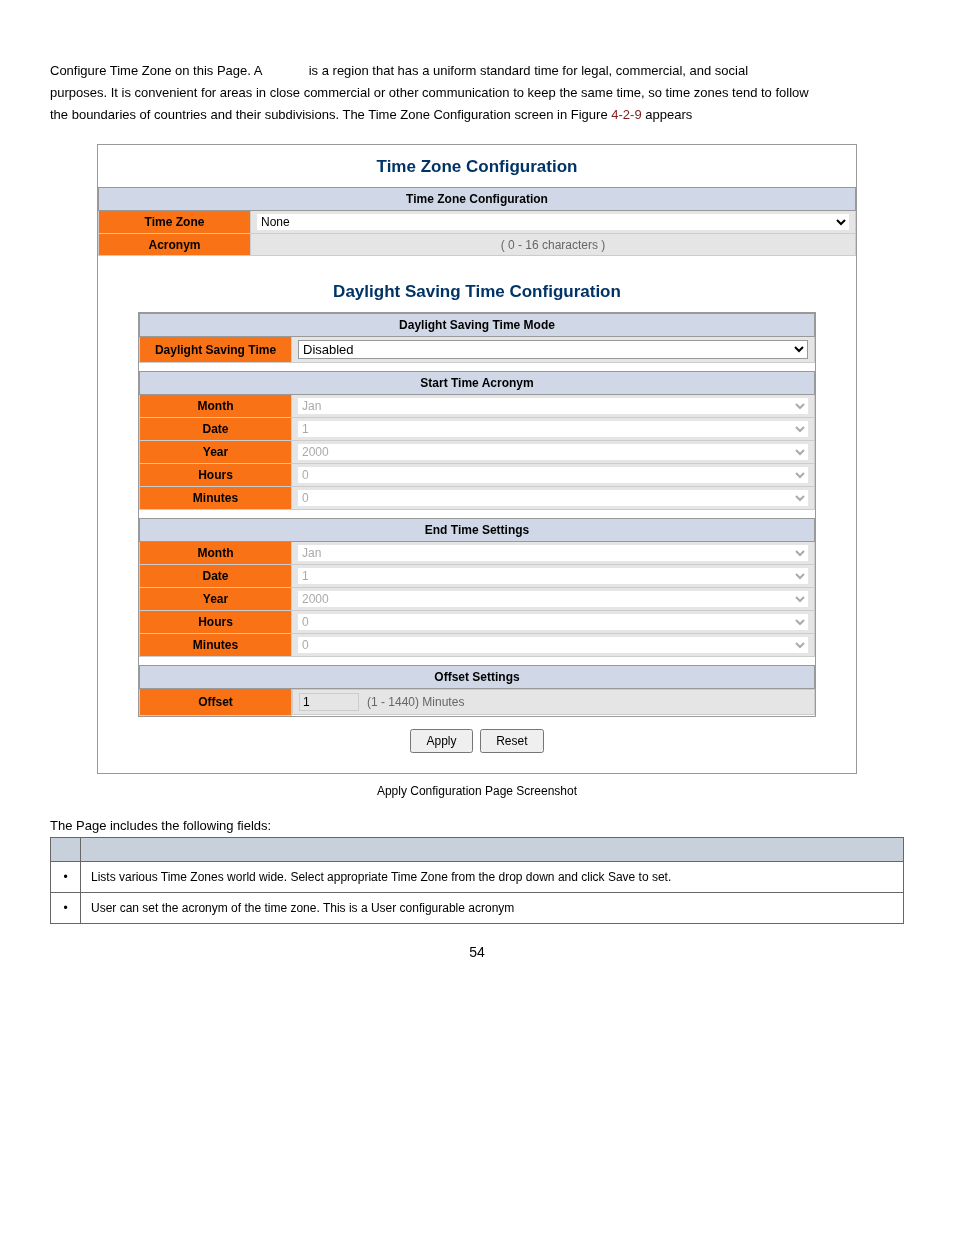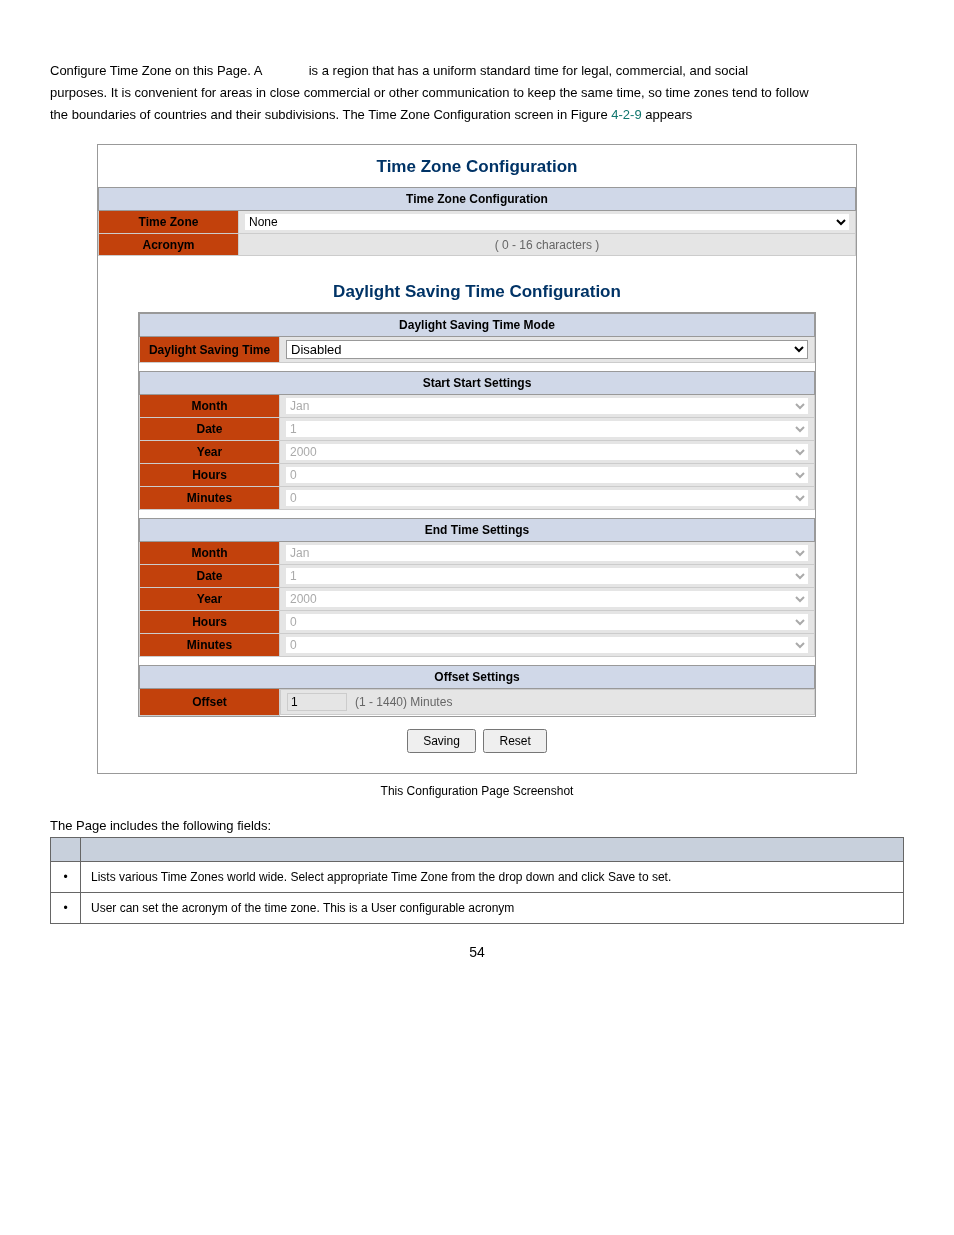--- a/index.html
+++ b/index.html
@@ -12,21 +12,21 @@
       min-height: 1235px;
       padding: 60px 50px 40px 50px;
     }
 
     .intro-text {
       line-height: 1.7;
       margin-bottom: 18px;
       color: #000;
     }
 
-    .intro-text a { color: #0f766e; text-decoration: none; }
+    .intro-text a { color: #7f1d1d; text-decoration: none; }
 
     
     .config-box {
       border: 1px solid #999;
       margin: 0 auto 10px auto;
       width: 760px;
       padding-bottom: 16px;
       background: #fff;
     }
 
@@ -52,24 +52,24 @@
       padding: 4px;
       border: 1px solid #999;
     }
 
     .field-row td {
       border: 1px solid #ccc;
       padding: 3px 6px;
     }
 
     .field-label {
-      background: #c2410c;
-      font-weight: bold;
-      font-size: 12px;
-      width: 140px;
+      background: #f97316;
+      font-weight: bold;
+      font-size: 12px;
+      width: 152px;
       text-align: center;
       white-space: nowrap;
     }
 
     .field-value {
       background: #e5e5e5;
     }
 
     .field-value input[type="text"],
     .field-value select {
@@ -221,21 +221,21 @@
               <option>Disabled</option>
             </select>
           </td>
         </tr>
       </tbody>
         </table>
 
       <table class="section-table" style="margin-top:8px;">
         <tbody>
             <tr>
-          <td colspan="2" class="section-header">Start Start Settings</td>
+          <td colspan="2" class="section-header">Start Time Acronym</td>
         </tr>
         <tr class="field-row">
           <td class="field-label">Month</td>
           <td class="field-value">
             <select style="width:100%; color:#aaa; font-size:12px; font-family:Arial,sans-serif; border:none;">
               <option style="color:#aaa;">Jan</option>
             </select>
           </td>
         </tr>
         <tr class="field-row">
@@ -333,27 +333,27 @@
             <span class="hint-text">(1 - 1440) Minutes</span>
           </td>
         </tr>
       </tbody>
         </table>
 
     </div>
   </div>
 
   <div class="buttons-row">
-    <button>Saving</button>
+    <button>Apply</button>
     <button>Reset</button>
   </div>
 
 </div>
 
-<div class="caption">This Configuration Page Screenshot</div>
+<div class="caption">Apply Configuration Page Screenshot</div>
 
 <p class="page-includes">The Page includes the following fields:</p>
 
 <table class="fields-table">
   <tbody>
       <tr class="header-row">
     <td></td>
     <td></td>
   </tr>
   <tr>

